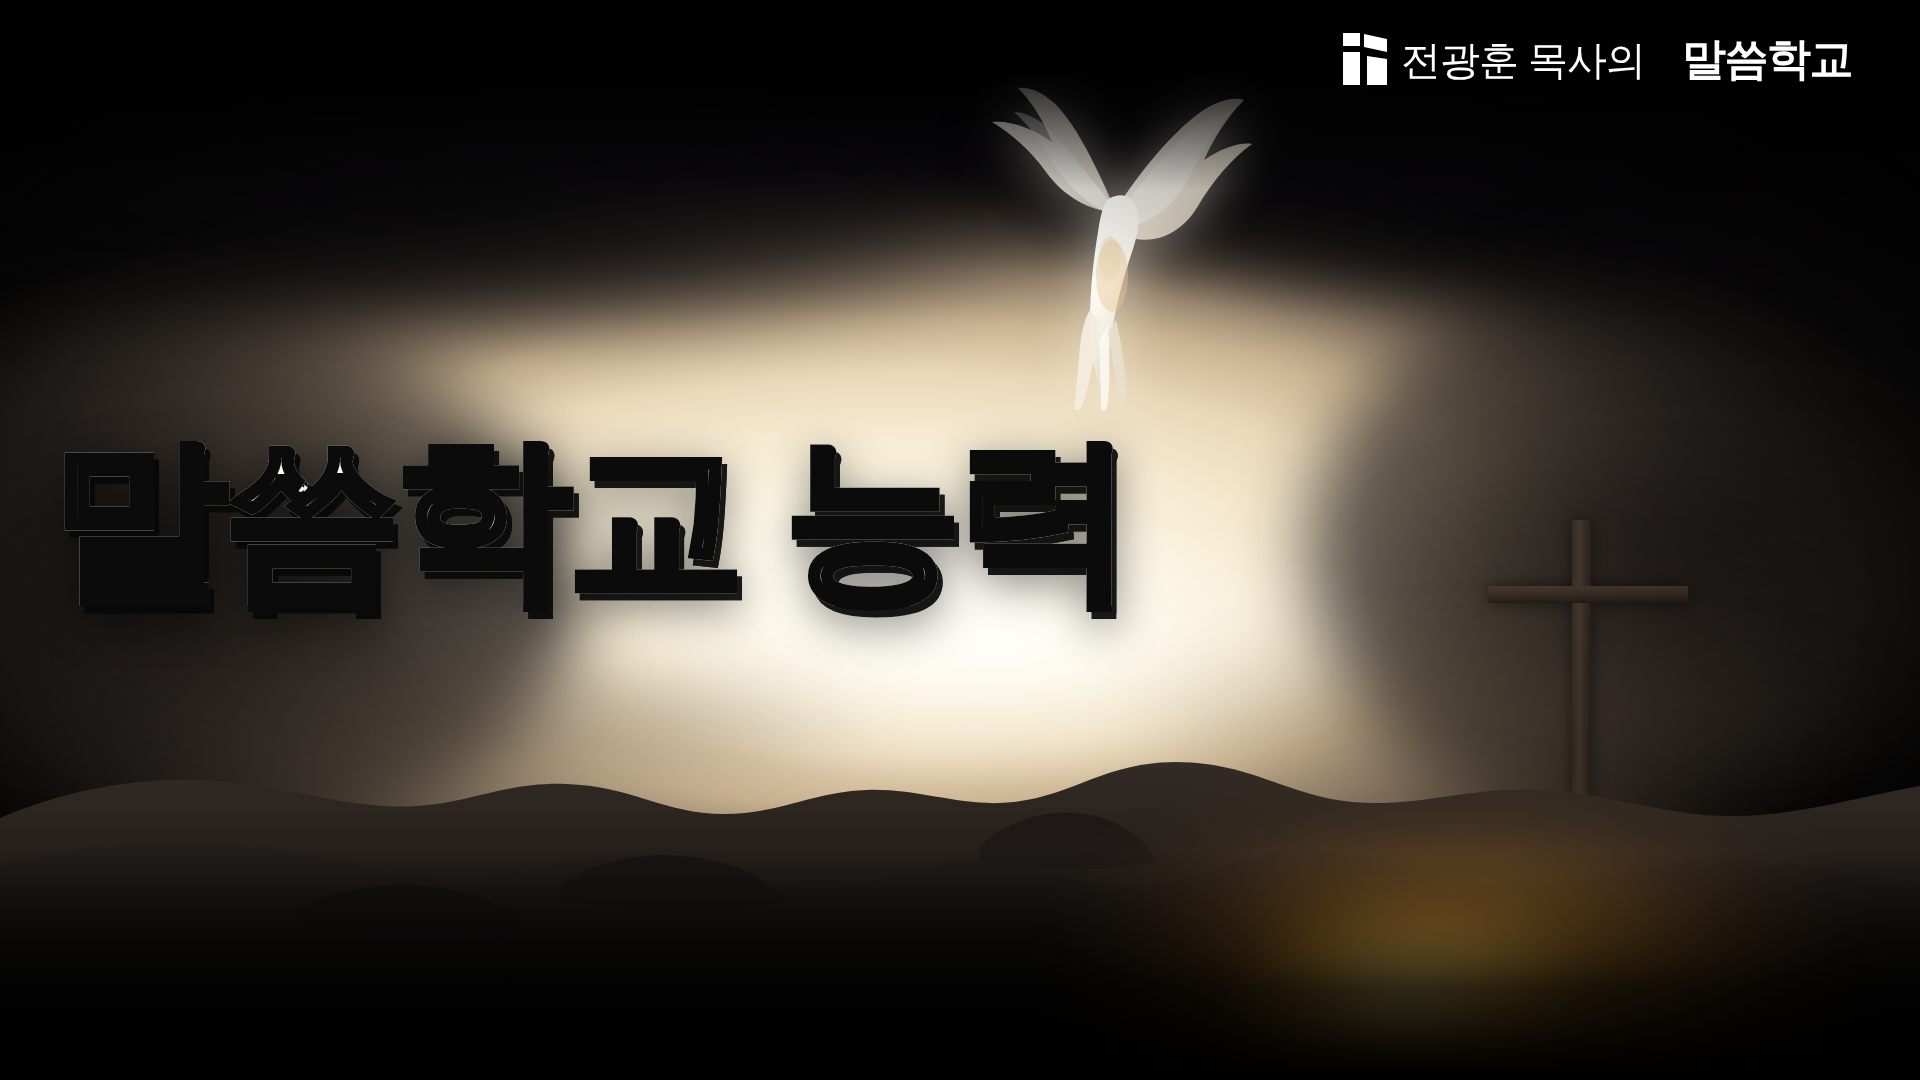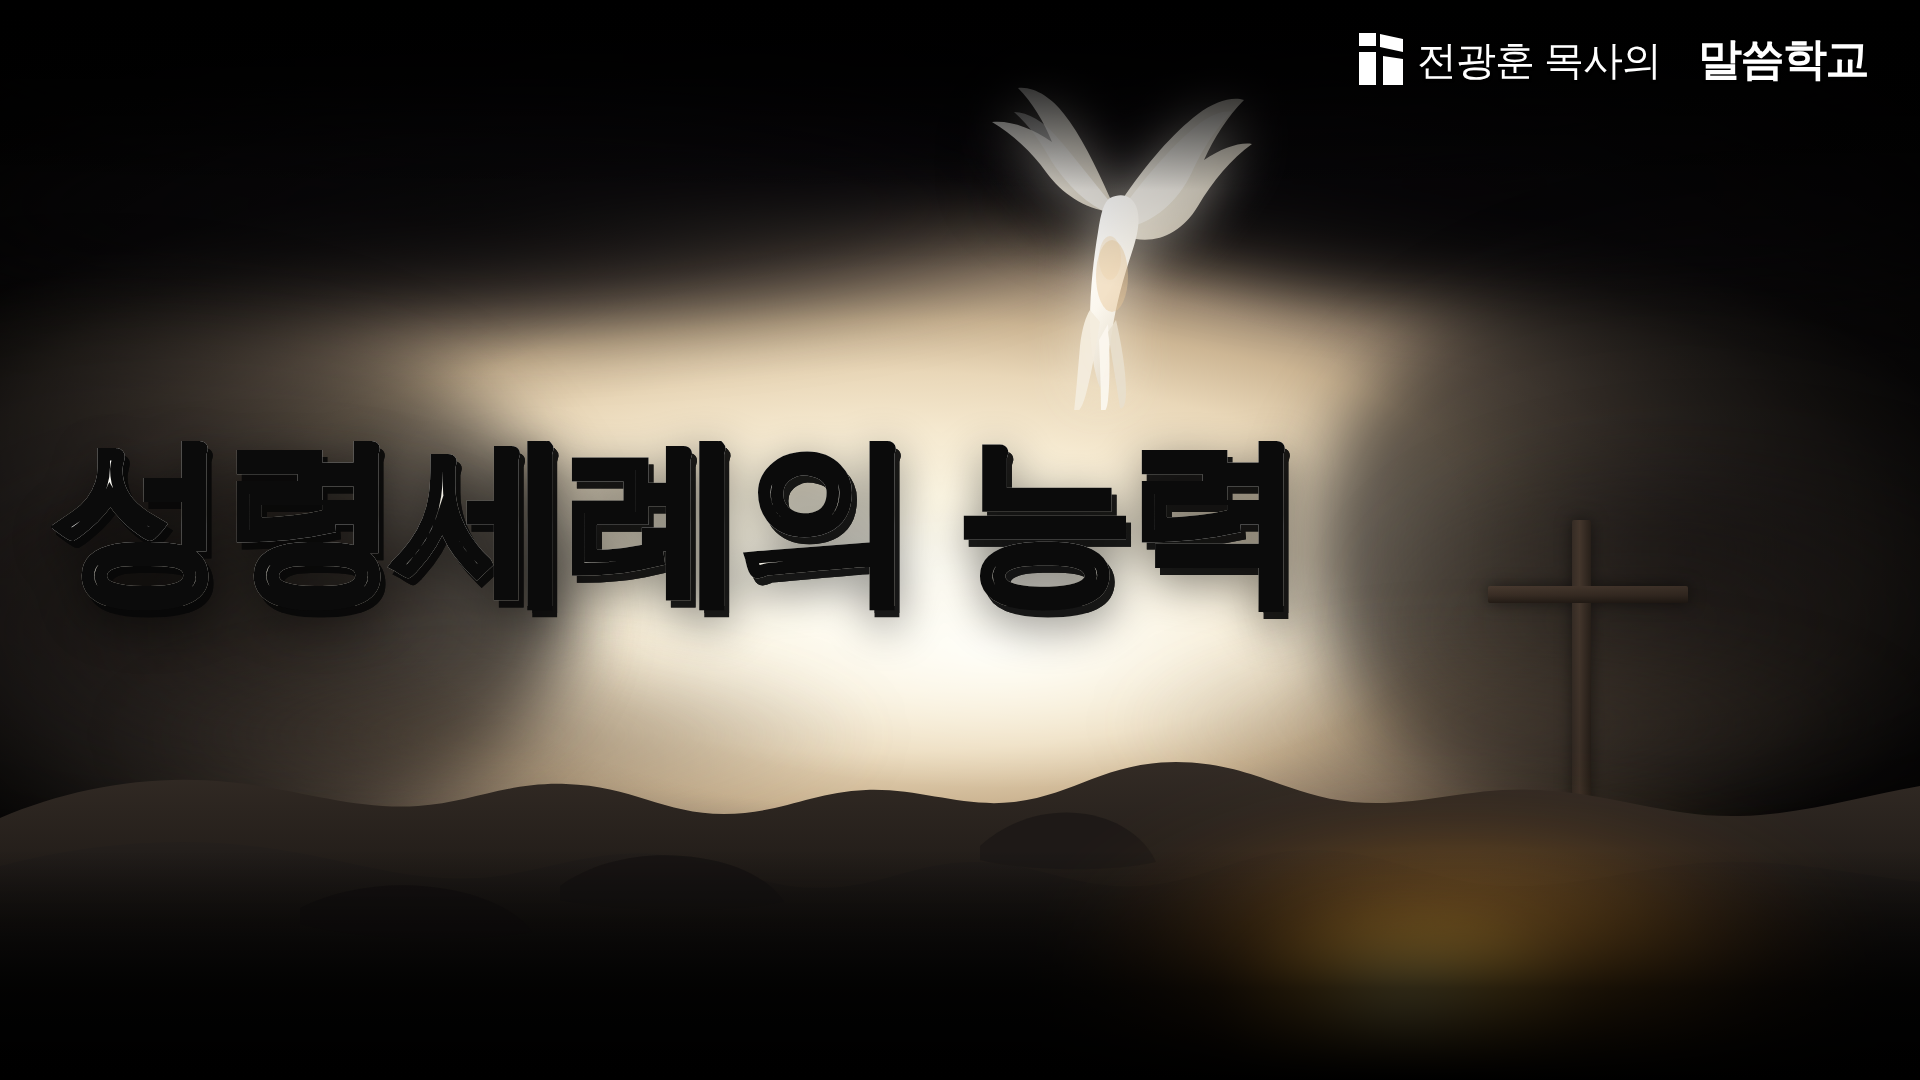--- a/index.html
+++ b/index.html
@@ -149,21 +149,21 @@
   .dove{
     position:absolute; left:960px; top:80px;
     width:300px; height:330px;
     pointer-events:none;
     filter:drop-shadow(0 0 26px rgba(255,250,235,.55));
   }
   .dove svg{display:block;width:100%;height:100%;}
 
   
   .logo{
-    position:absolute; right:52px; top:26px;
+    position:absolute; right:68px; top:26px;
     display:flex; align-items:center; gap:14px;
     height:66px;
   }
   .logo-mark{
     width:44px;height:52px;position:relative;flex:0 0 auto;
   }
   .logo-mark svg{display:block;width:100%;height:100%;}
   .logo-text{
     display:flex;align-items:baseline;gap:10px;
     color:#ffffff;
@@ -326,17 +326,17 @@
         <path d="M24 23 L44 26 L44 52 L24 52 Z" fill="#ffffff"></path>
       </svg>
     </span>
     <span class="logo-text">
       <span class="light">전광훈 목사의</span>
       <span class="bold">말씀학교</span>
     </span>
   </div>
 
   <div class="title-wrap">
-    <div class="title">성령세례의  능력</div>
+    <div class="title">말씀학교  능력</div>
 
   </div>
 
 </div>
 
 </body></html>

